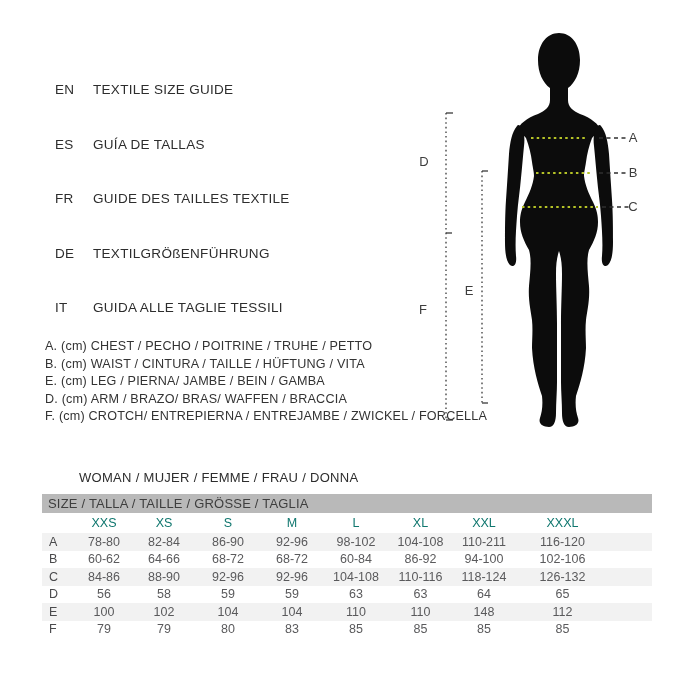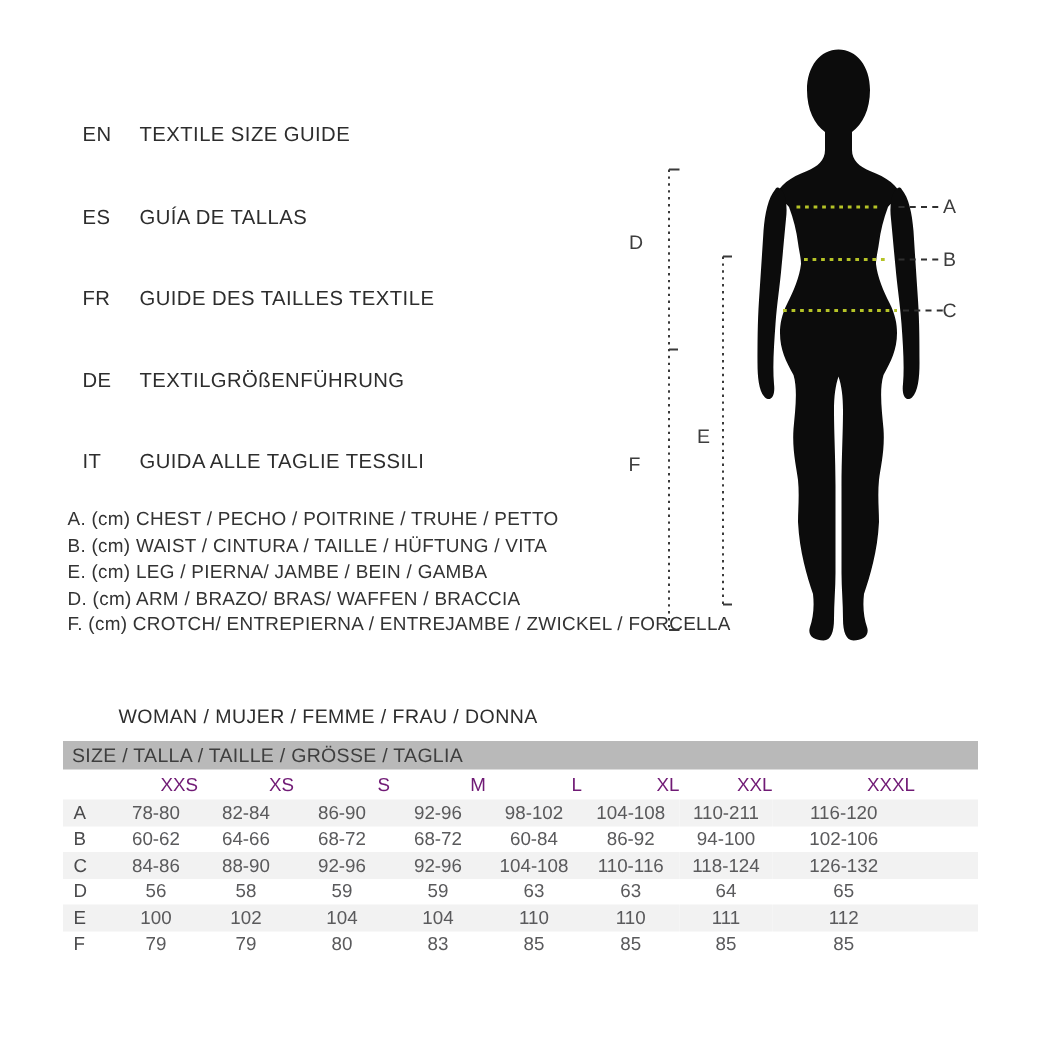--- a/index.html
+++ b/index.html
@@ -19,22 +19,22 @@
   
   .audience { position:absolute; left:53px; top:470px; font-size:13px;
               color:#2d2d2d; letter-spacing:0.3px;margin-left:26px; }
   
   .size-bar { position:absolute; left:42px; top:494px; width:610px; height:19px;
               background:#b9b9b9; color:#3e3e3e; font-size:13px; line-height:19px;
               padding-left:6px; box-sizing:border-box; letter-spacing:0.2px; }
   .size-table { position:absolute; left:42px; top:513px; width:610px;
                 border-collapse:collapse; table-layout:fixed;
                 font-size:12.5px; color:#5a5a5c; }
-  .size-table th { font-weight:normal; color:#701a75; height:20px; padding:0;
-                   text-align:right; vertical-align:middle; }
+  .size-table th { font-weight:normal; color:#0f766e; height:20px; padding:0;
+                   text-align:center; vertical-align:middle; }
   .size-table td { height:17.5px; padding:0; text-align:center; vertical-align:middle; }
   .size-table td.row-label { text-align:left; padding-left:7px; color:#4a4a4c; }
   .size-table tr.alt { background:#f2f2f2; }
   
   .figure-svg { position:absolute; left:405px; top:28px; }
 </style>
 </head>
 <body>
 
 <div class="canvas">
@@ -214,21 +214,21 @@
         <td></td>
       </tr>
       <tr class="alt">
         <td class="row-label">E</td>
         <td>100</td>
         <td>102</td>
         <td>104</td>
         <td>104</td>
         <td>110</td>
         <td>110</td>
-        <td>111</td>
+        <td>148</td>
         <td>112</td>
         <td></td>
       </tr>
       <tr>
         <td class="row-label">F</td>
         <td>79</td>
         <td>79</td>
         <td>80</td>
         <td>83</td>
         <td>85</td>

